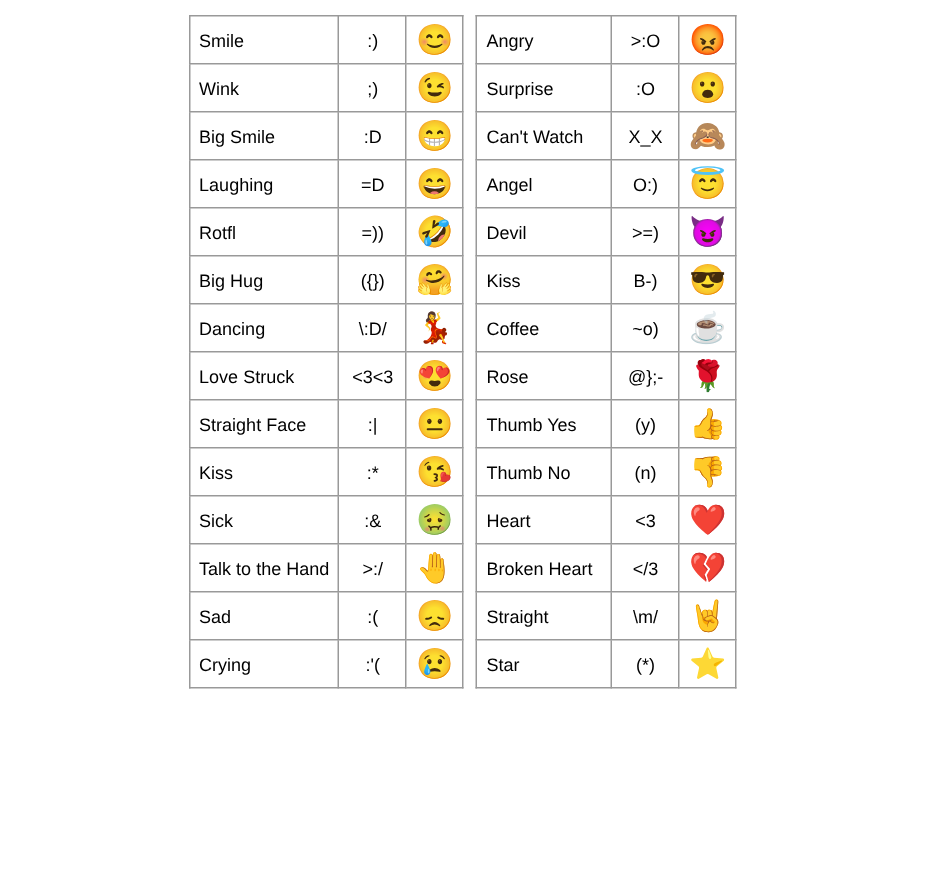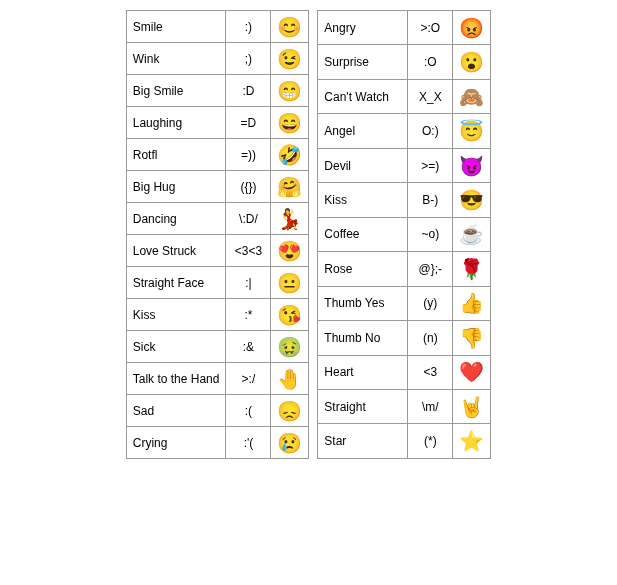--- a/index.html
+++ b/index.html
@@ -174,20 +174,25 @@
           <td class="col-name">Thumb No</td>
           <td class="col-code">(n)</td>
           <td class="col-emoji">👎</td>
         </tr>
         <tr>
           <td class="col-name">Heart</td>
           <td class="col-code">&lt;3</td>
           <td class="col-emoji">❤️</td>
         </tr>
         <tr>
+          <td class="col-name">Broken Heart</td>
+          <td class="col-code">&lt;/3</td>
+          <td class="col-emoji">💔</td>
+        </tr>
+        <tr>
           <td class="col-name">Straight</td>
           <td class="col-code">\m/</td>
           <td class="col-emoji">🤘</td>
         </tr>
         <tr>
           <td class="col-name">Star</td>
           <td class="col-code">(*)</td>
           <td class="col-emoji">⭐</td>
         </tr>
       </tbody>

